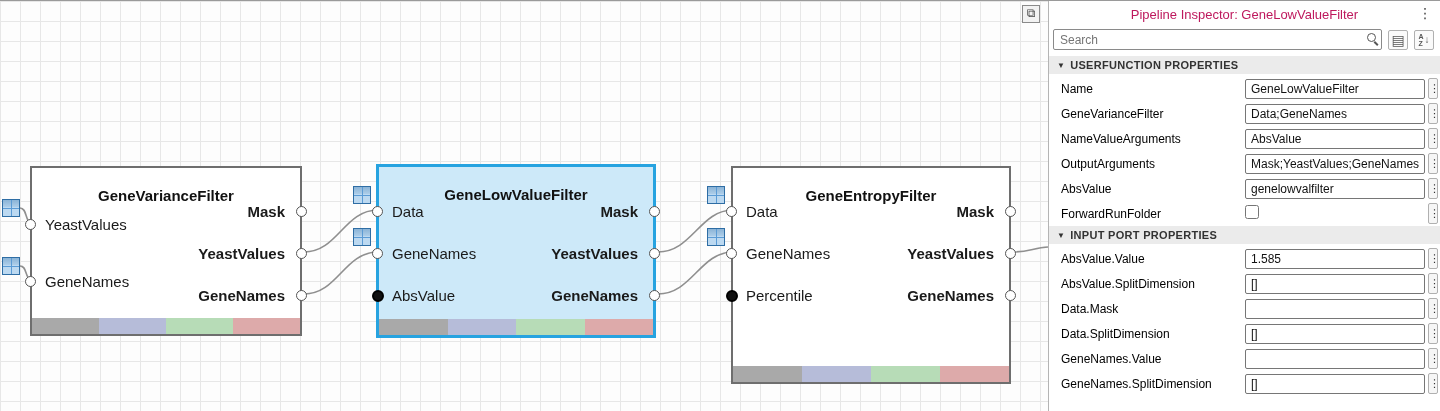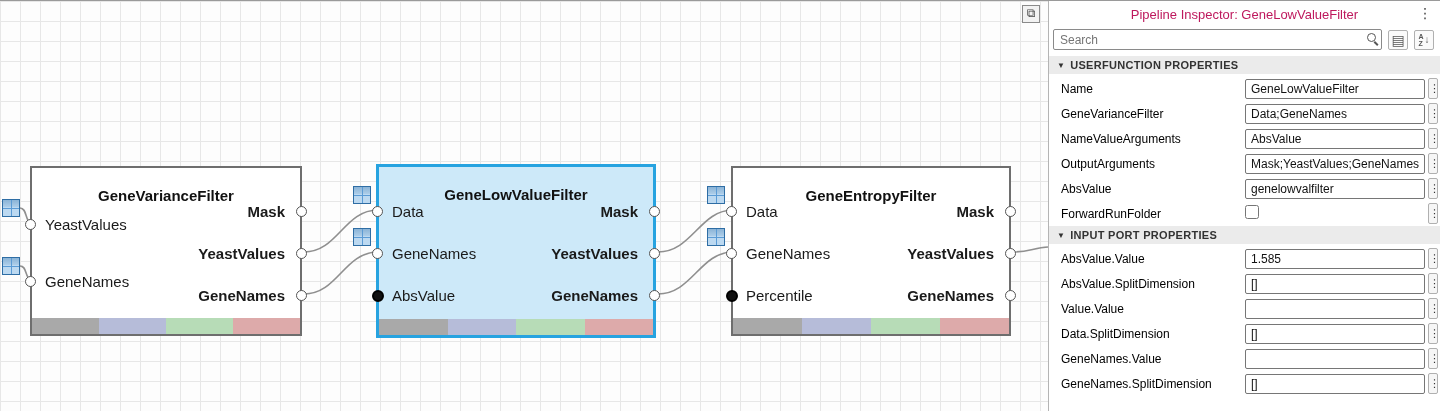--- a/index.html
+++ b/index.html
@@ -156,21 +156,21 @@
     <span class="pin out" style="top:123px;"></span>
     <span class="plabel out" style="top:119px;">GeneNames</span>
     <div class="strip">
       <span class="c-gray"></span>
         <span class="c-blue"></span>
         <span class="c-green"></span>
         <span class="c-red"></span>
     </div>
   </div>
 
-  <div class="node" style="left:731px; top:165px; width:280px; height:170px;">
+  <div class="node" style="left:731px; top:165px; width:280px; height:218px;">
     <div class="node-title">GeneEntropyFilter</div>
     <span class="pin in" style="top:38px;"></span>
     <span class="plabel in" style="top:34px;">Data</span>
     <span class="pin in" style="top:80px;"></span>
     <span class="plabel in" style="top:76px;">GeneNames</span>
     <span class="pin in val" style="top:122px;"></span>
     <span class="plabel in" style="top:118px;">Percentile</span>
     <span class="pin out" style="top:38px;"></span>
     <span class="plabel out" style="top:34px;">Mask</span>
     <span class="pin out" style="top:80px;"></span>
@@ -263,21 +263,21 @@
       <span class="lbl">AbsValue.Value</span>
       <span class="valwrap"><input type="text" value="1.585" style=""></span>
       <span class="rkebab">⋮</span>
     </div>
     <div class="prow">
       <span class="lbl">AbsValue.SplitDimension</span>
       <span class="valwrap"><input type="text" value="[]" style=""></span>
       <span class="rkebab">⋮</span>
     </div>
     <div class="prow">
-      <span class="lbl">Value.Value</span>
+      <span class="lbl">Data.Mask</span>
       <span class="valwrap"><input type="text" value="" style=""></span>
       <span class="rkebab">⋮</span>
     </div>
     <div class="prow">
       <span class="lbl">Data.SplitDimension</span>
       <span class="valwrap"><input type="text" value="[]" style=""></span>
       <span class="rkebab">⋮</span>
     </div>
     <div class="prow">
       <span class="lbl">GeneNames.Value</span>

